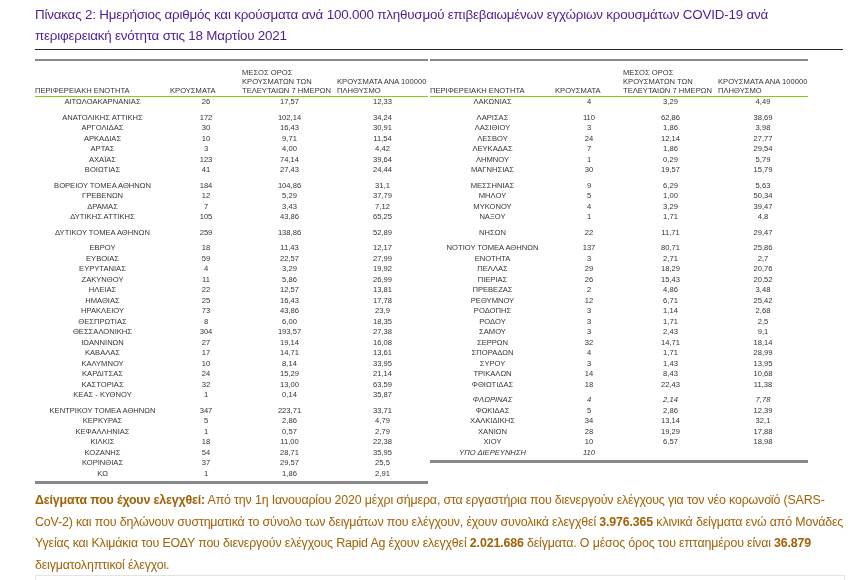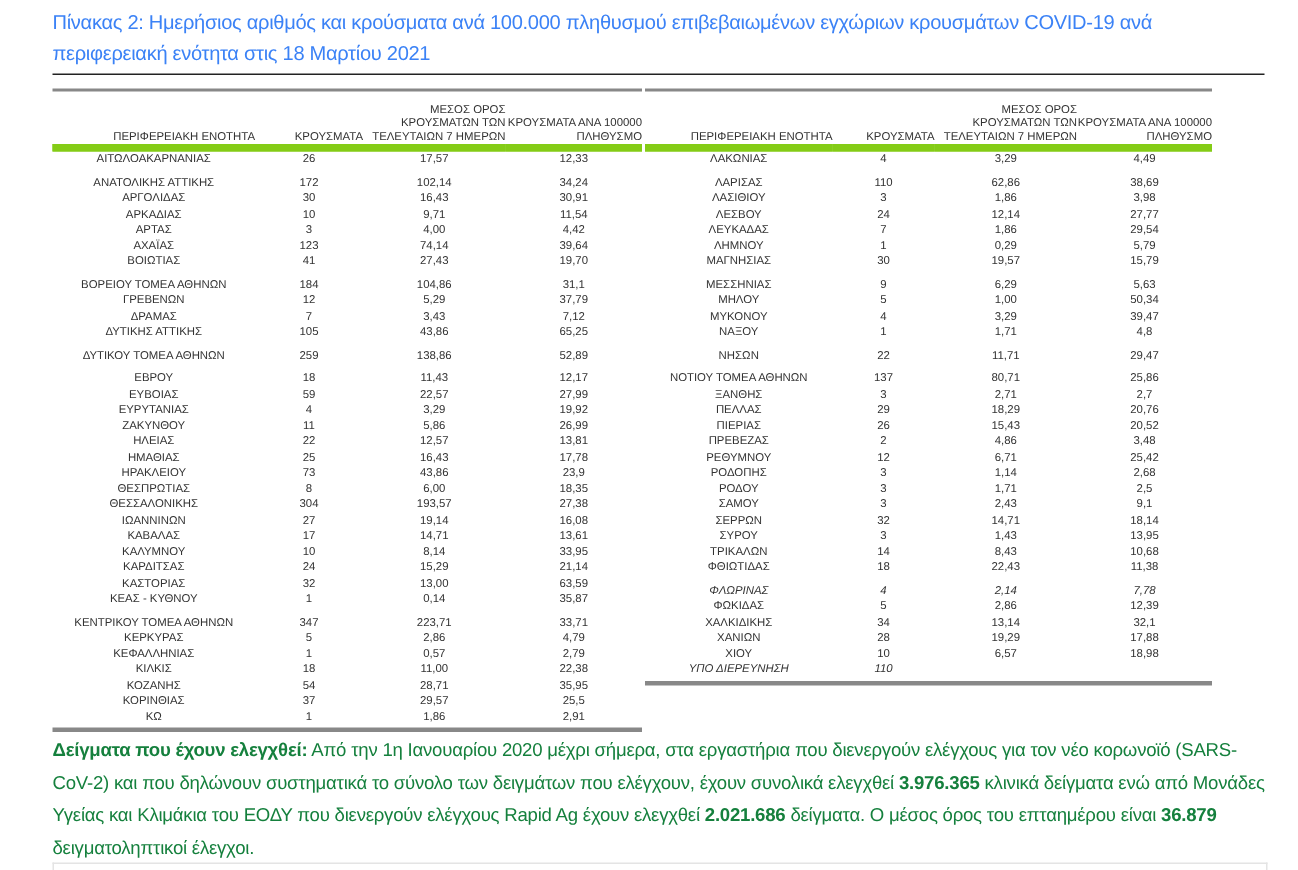--- a/index.html
+++ b/index.html
@@ -1,31 +1,31 @@
 <!DOCTYPE html>
 <html><head>
 <meta charset="utf-8">
 <style>
   html, body { margin: 0; padding: 0; background: #ffffff; }
   body { width: 865px; height: 580px; overflow: hidden; position: relative; font-family: "Liberation Sans", sans-serif; color: #222; }
-  .title { position: absolute; left: 35px; top: 4px; width: 800px; font-size: 13.4px; line-height: 21px; color: #3b82f6; font-family: "Liberation Sans Narrow", "Liberation Sans", sans-serif; letter-spacing: -0.2px; }
+  .title { position: absolute; left: 35px; top: 4px; width: 800px; font-size: 13.4px; line-height: 21px; color: #4c1d95; font-family: "Liberation Sans Narrow", "Liberation Sans", sans-serif; letter-spacing: -0.2px; }
   .hr-top { position: absolute; left: 35px; top: 49px; width: 808px; height: 1px; background: #222; }
   .tbl-wrap { position: absolute; top: 59px; }
   .tbl-left { left: 35px; width: 393px; }
   .tbl-right { left: 430px; width: 378px; }
   .tbl-top-line { height: 2px; background: #888; }
   .tbl-bot-line { height: 3px; background: #888; margin-top: 2px; }
   table { border-collapse: collapse; width: 100%; font-size: 7.6px; font-family: "Liberation Sans", sans-serif; color: #333; table-layout: fixed; }
-  th { font-weight: normal; vertical-align: bottom; line-height: 9px; padding: 0; border-bottom: 5px solid #84cc16; text-align: right; }
+  th { font-weight: normal; vertical-align: bottom; line-height: 9px; padding: 0; border-bottom: 1px solid #84cc16; text-align: left; }
   td { text-align: center; padding: 0; line-height: 10.5px; height: 10.5px; }
   tr.gap td { padding-top: 5px; }
   td.name { white-space: nowrap; }
   tr.italic td { font-style: italic; }
   thead tr th { padding-bottom: 1px; }
-  .footer { position: absolute; left: 35px; top: 490px; width: 810px; font-size: 12.4px; line-height: 21.5px; color: #15803d; font-family: "Liberation Sans", sans-serif; letter-spacing: -0.15px; }
+  .footer { position: absolute; left: 35px; top: 490px; width: 810px; font-size: 12.4px; line-height: 21.5px; color: #a16207; font-family: "Liberation Sans", sans-serif; letter-spacing: -0.15px; }
   .footer b { font-weight: bold; }
   .bottom-box { position: absolute; left: 35px; top: 575px; width: 808px; height: 10px; border: 1px solid #e4e4e4; border-bottom: none; }
 </style>
 </head>
 <body>
 
 <div class="title">Πίνακας 2: Ημερήσιος αριθμός και κρούσματα ανά 100.000 πληθυσμού επιβεβαιωμένων εγχώριων κρουσμάτων COVID-19 ανά περιφερειακή ενότητα στις 18 Μαρτίου 2021</div>
 <div class="hr-top"></div>
 
 <div class="tbl-wrap tbl-left">
@@ -86,21 +86,21 @@
         <tr>
           <td class="name">ΑΧΑΪΑΣ</td>
           <td>123</td>
           <td>74,14</td>
           <td>39,64</td>
         </tr>
         <tr>
           <td class="name">ΒΟΙΩΤΙΑΣ</td>
           <td>41</td>
           <td>27,43</td>
-          <td>19,70</td>
+          <td>24,44</td>
         </tr>
         <tr class="gap">
           <td class="name">ΒΟΡΕΙΟΥ ΤΟΜΕΑ ΑΘΗΝΩΝ</td>
           <td>184</td>
           <td>104,86</td>
           <td>31,1</td>
         </tr>
         <tr>
           <td class="name">ΓΡΕΒΕΝΩΝ</td>
           <td>12</td>
@@ -359,21 +359,21 @@
           <td>11,71</td>
           <td>29,47</td>
         </tr>
         <tr class="gap">
           <td class="name">ΝΟΤΙΟΥ ΤΟΜΕΑ ΑΘΗΝΩΝ</td>
           <td>137</td>
           <td>80,71</td>
           <td>25,86</td>
         </tr>
         <tr>
-          <td class="name">ΞΑΝΘΗΣ</td>
+          <td class="name">ΕΝΟΤΗΤΑ</td>
           <td>3</td>
           <td>2,71</td>
           <td>2,7</td>
         </tr>
         <tr>
           <td class="name">ΠΕΛΛΑΣ</td>
           <td>29</td>
           <td>18,29</td>
           <td>20,76</td>
         </tr>
@@ -411,20 +411,26 @@
           <td class="name">ΣΑΜΟΥ</td>
           <td>3</td>
           <td>2,43</td>
           <td>9,1</td>
         </tr>
         <tr>
           <td class="name">ΣΕΡΡΩΝ</td>
           <td>32</td>
           <td>14,71</td>
           <td>18,14</td>
+        </tr>
+        <tr>
+          <td class="name">ΣΠΟΡΑΔΩΝ</td>
+          <td>4</td>
+          <td>1,71</td>
+          <td>28,99</td>
         </tr>
         <tr>
           <td class="name">ΣΥΡΟΥ</td>
           <td>3</td>
           <td>1,43</td>
           <td>13,95</td>
         </tr>
         <tr>
           <td class="name">ΤΡΙΚΑΛΩΝ</td>
           <td>14</td>

